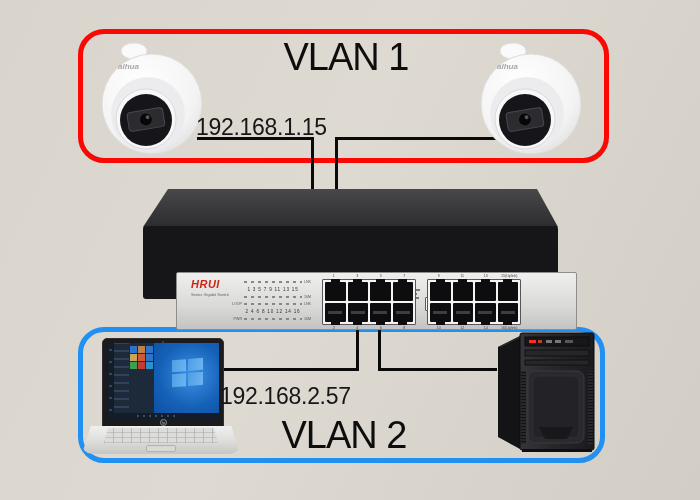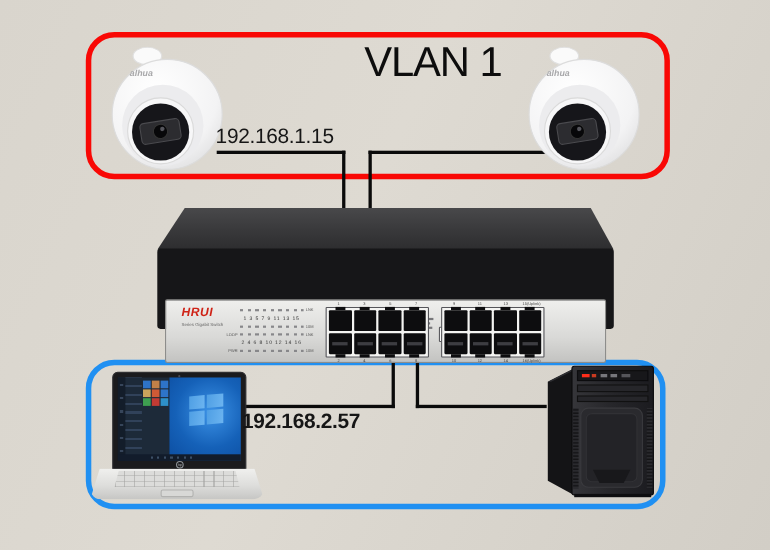--- a/index.html
+++ b/index.html
@@ -5,33 +5,33 @@
   html,body{margin:0;padding:0;}
   body{font-family:"Liberation Sans",sans-serif;}
   #stage{position:relative;width:700px;height:500px;overflow:hidden;
          background:linear-gradient(115deg,#d9d5cd 0%,#dedad2 45%,#d2cec6 100%);}
   #stage *{box-sizing:border-box;}
 
   
   .vlan-box{position:absolute;border-radius:26px;background:transparent;}
   #vlan1-box{left:78px;top:29px;width:531px;height:134px;border:5px solid #f90805;}
   #vlan2-box{left:78px;top:327px;width:527px;height:136px;border:5px solid #2090f2;}
-  .vlan-label{position:absolute;width:220px;text-align:right;font-size:38px;
+  .vlan-label{position:absolute;width:220px;text-align:center;font-size:38px;
               letter-spacing:-1px;color:#0d0d0d;z-index:6;}
   #vlan1-label{left:236px;top:36px;}
   #vlan2-label{left:234px;top:414px;}
 
   
   .cline{position:absolute;background:#0a0a0a;z-index:2;}
 
   
-  .ip-label{position:absolute;font-size:19px;color:#161616;text-align:left;z-index:6;letter-spacing:-0.3px;}
+  .ip-label{position:absolute;font-size:23px;color:#161616;text-align:left;z-index:6;letter-spacing:-0.3px;}
   #ip-cam1{left:196px;top:114px;width:128px;}
   #ip-cam2{left:390px;top:114px;width:128px;}
-  #ip-laptop{left:220px;top:373px;width:120px;font-weight:bold;}
+  #ip-laptop{left:220px;top:383px;width:120px;}
   #ip-pc{left:383px;top:373px;width:120px;}
 
   
   .camera{position:absolute;width:112px;height:118px;z-index:5;}
   #camera-1{left:98px;top:40px;}
   #camera-2{left:477px;top:40px;}
 
   
   #switch{position:absolute;left:143px;top:187px;width:415px;height:112px;z-index:3;}
   #switch-top{position:absolute;left:0;top:0;width:415px;height:40px;
@@ -113,20 +113,21 @@
   #desktop-pc{position:absolute;left:496px;top:329px;width:102px;height:126px;z-index:5;}
 </style>
 </head>
 <body>
 
 <div id="stage">
 
   <div class="vlan-box" id="vlan1-box" style="border-color: rgb(249, 8, 5);"></div>
   <div class="vlan-box" id="vlan2-box" style="border-color: rgb(32, 144, 242);"></div>
   <div class="vlan-label" id="vlan1-label">VLAN 1</div>
+  <div class="vlan-label" id="vlan2-label">VLAN 2</div>
 
   <div class="cline" style="left:197px;top:137px;width:117px;height:3px;"></div>
   <div class="cline" style="left:311px;top:137px;width:3px;height:114px;"></div>
   <div class="cline" style="left:335px;top:137px;width:3px;height:114px;"></div>
   <div class="cline" style="left:335px;top:137px;width:161px;height:3px;"></div>
   <div class="cline" style="left:356px;top:280px;width:3px;height:91px;"></div>
   <div class="cline" style="left:221px;top:368px;width:138px;height:3px;"></div>
   <div class="cline" style="left:378px;top:280px;width:3px;height:91px;"></div>
   <div class="cline" style="left:378px;top:368px;width:119px;height:3px;"></div>
 
@@ -164,21 +165,21 @@
       <rect x="30" y="70" width="36" height="19" rx="3.5" fill="#2c2c30" stroke="#4a4a4e"></rect>
       <circle cx="48" cy="79.5" r="6.5" fill="#070709" stroke="#333"></circle>
       <circle cx="50" cy="77.5" r="2" fill="#55555c"></circle>
     </g>
     <text x="20" y="29" font-size="8" font-style="italic" font-weight="bold" fill="#a8a8aa" font-family="Liberation Sans, sans-serif">alhua</text>
   </svg>
 
   <div id="switch">
     <div id="switch-top"></div>
     <div id="switch-front">
-      <div id="switch-panel" style="position:absolute;">
+      <div id="switch-panel" style="position:absolute;margin-left:26px;">
         <div id="switch-brand">HRUI</div>
         <div id="switch-tagline">Series Gigabit Switch</div>
         <div id="led-grid">
             <div class="led-row">
               <span class="led-left"></span>
               <span class="led-dash"></span>
               <span class="led-right">LNK</span>
             </div>
             <div class="led-row">
               <span class="led-left"></span>

